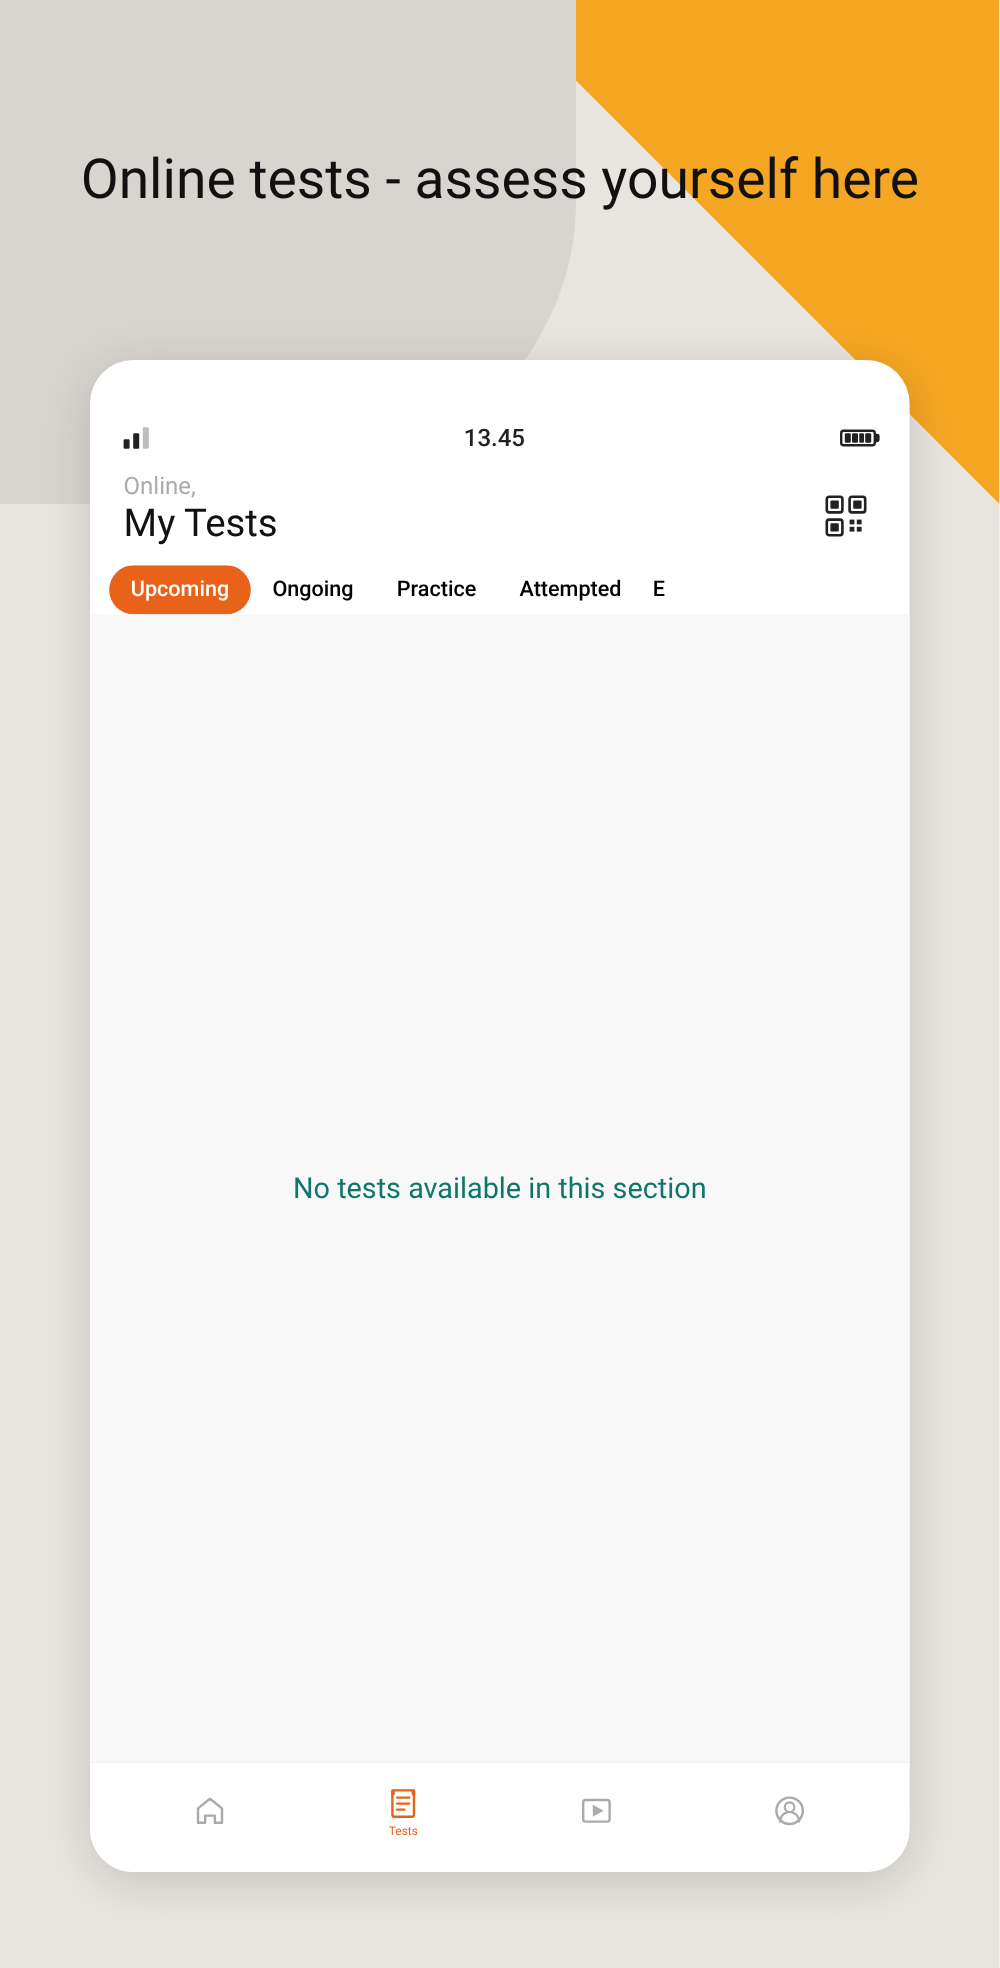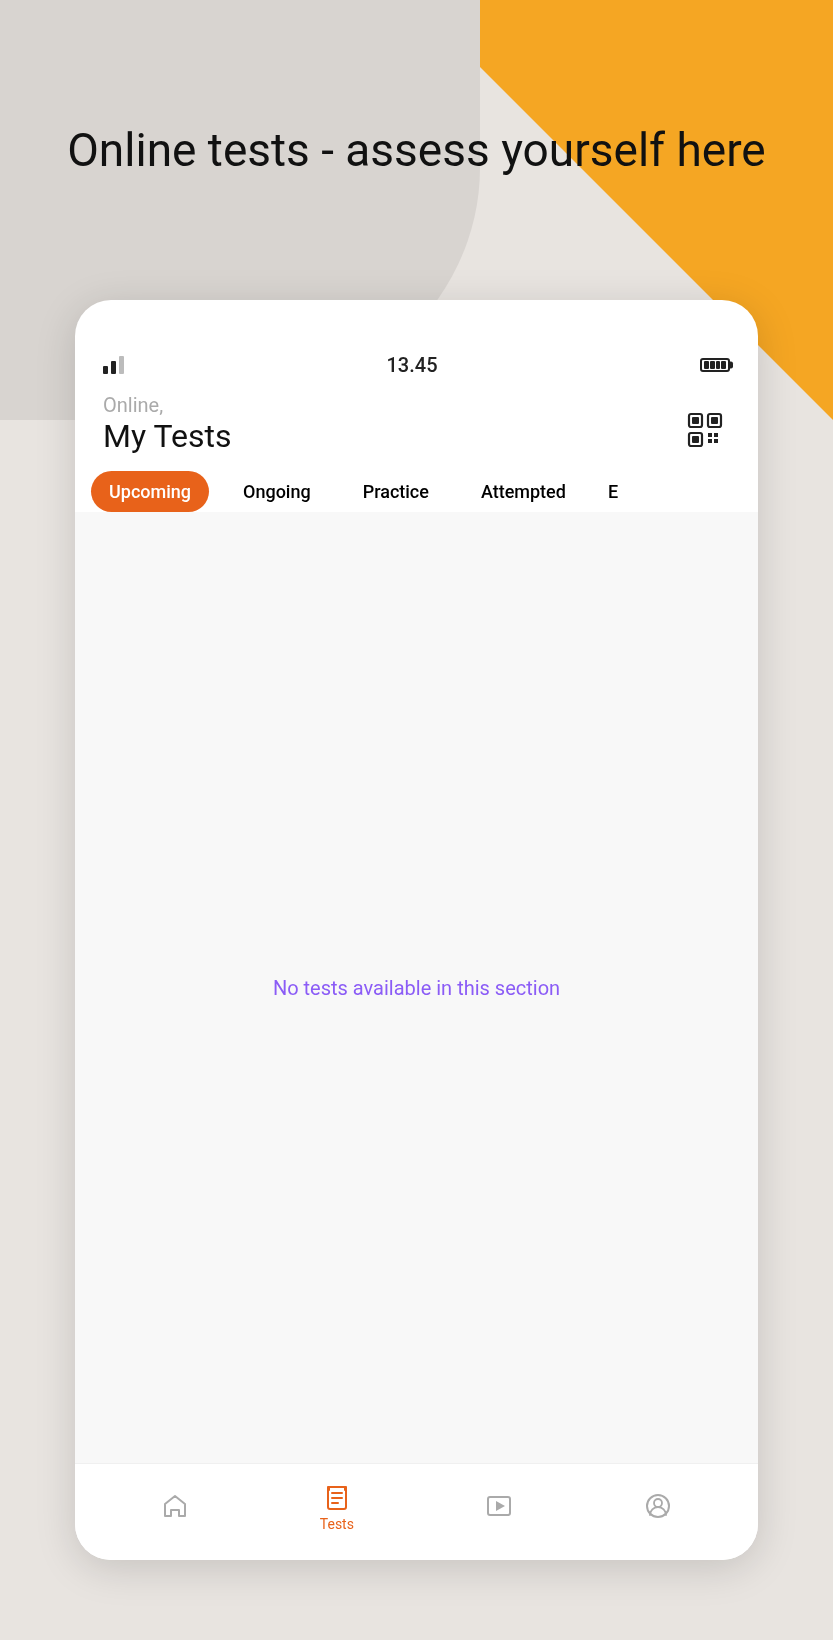--- a/index.html
+++ b/index.html
@@ -174,21 +174,21 @@
     .qr-svg {
       width: 36px;
       height: 36px;
     }
 
     
     .tabs-container {
       display: flex;
       align-items: center;
       padding: 0 16px 0 16px;
-      gap: 16px;
+      gap: 0;
       flex-shrink: 0;
       overflow: hidden;
     }
 
     .tab-item {
       padding: 10px 18px;
       font-size: 18px;
       font-weight: 500;
       color: #000000;
       cursor: pointer;
@@ -205,22 +205,22 @@
     
     .content-area {
       flex: 1;
       display: flex;
       align-items: center;
       justify-content: center;
       background: #f8f8f8;
     }
 
     .empty-message {
-      font-size: 20px;
-      color: #8b5cf6;
+      font-size: 24px;
+      color: #0f766e;
       text-align: left;
     }
 
     
     .bottom-nav {
       display: flex;
       align-items: center;
       justify-content: space-around;
       padding: 16px 20px 24px 20px;
       background: #fff;
@@ -231,21 +231,21 @@
     .nav-item {
       display: flex;
       flex-direction: column;
       align-items: center;
       gap: 4px;
       cursor: pointer;
       padding: 4px 20px;
     }
 
     .nav-item-label {
-      font-size: 14px;
+      font-size: 10px;
       color: #aaa;
       text-align: center;
     }
 
     .nav-item.active .nav-item-label {
       color: #E8621A;
     }
 
     .nav-icon {
       width: 28px;

